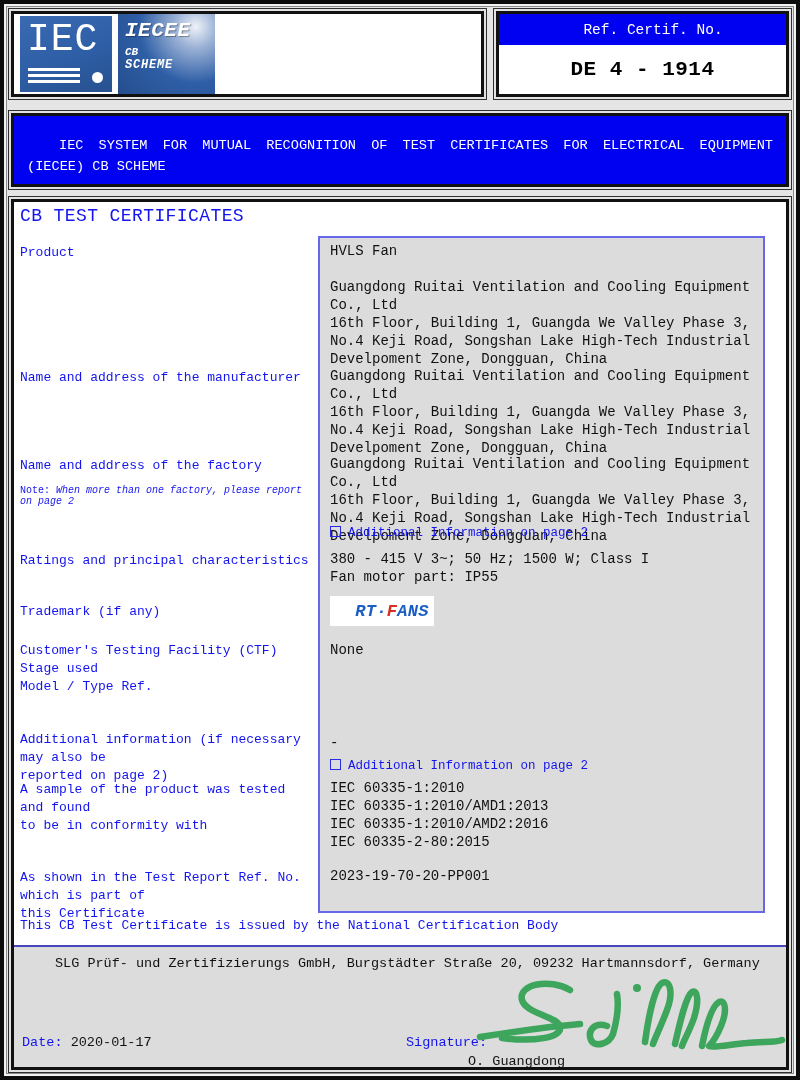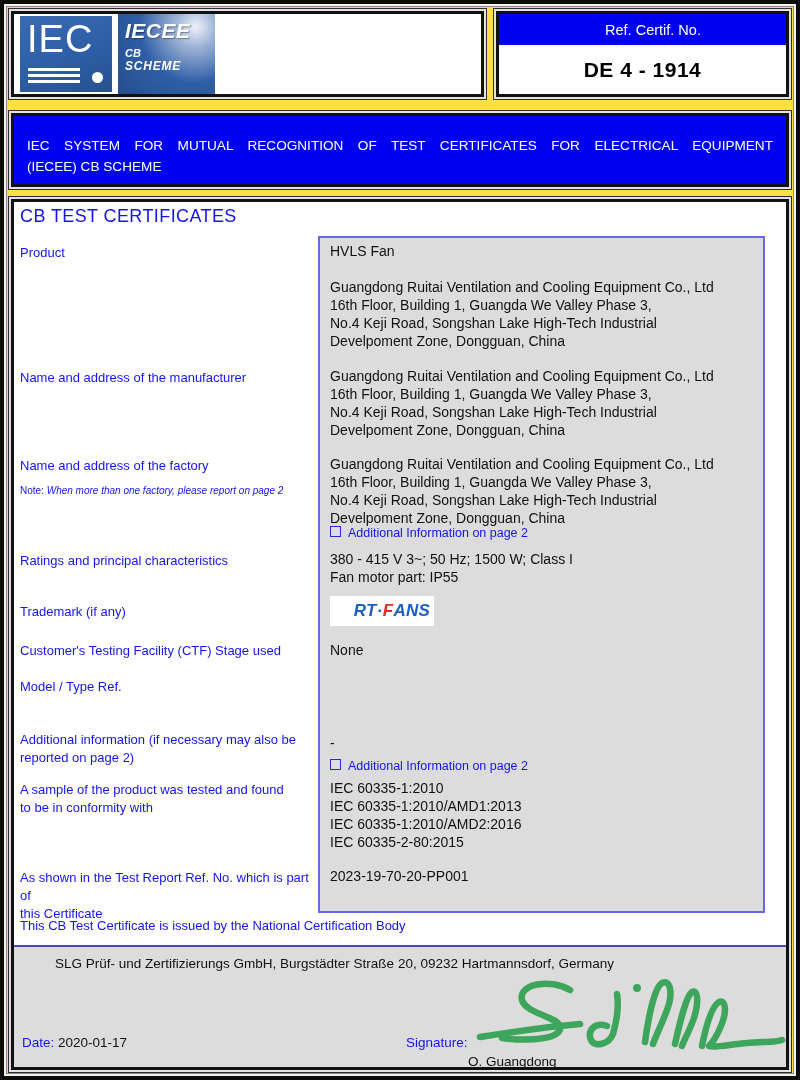--- a/index.html
+++ b/index.html
@@ -1,20 +1,20 @@
 <!DOCTYPE html>
 <html><head>
 <meta charset="utf-8">
 <style>
   * { box-sizing: border-box; margin: 0; padding: 0; }
   body { background: #ffffff; margin: 0; }
   .page {
     position: relative; width: 800px; height: 1080px;
-    background: #fde047;
-    font-family: Liberation Sans, sans-serif;
+    background: #e5e5e5;
+    font-family: Liberation Mono, monospace;
     box-shadow: inset 0 0 0 4px #0c0c0c, inset 0 0 0 6px #f2f2f2, inset 0 0 0 7px #8a8a8a;
     overflow: hidden;
   }
   
   .dbox { position: absolute; border: 1px solid #2f2f2f;
           box-shadow: inset 0 0 0 2px #e2e2e2, inset 0 0 0 5px #111; }
   .dbox-in { position: absolute; inset: 5px; background: #fff; overflow: hidden; }
 
   
   .box-logos { left: 8px; top: 8px; width: 479px; height: 92px; }
@@ -38,21 +38,21 @@
   .box-ref { left: 493px; top: 8px; width: 299px; height: 92px; }
   .ref-band { position: absolute; left: 0; top: 0; right: 0; height: 31px; background: #0101f2;
               color: #fff; font-size: 14.5px; display: flex; align-items: center; justify-content: center; padding-left: 21px; }
   .ref-no { position: absolute; left: 0; top: 31px; right: 0; bottom: 0; display: flex;
             align-items: center; justify-content: center; color: #000;
             font-weight: 700; font-size: 21px; letter-spacing: .5px; }
 
   
   .box-banner { left: 8px; top: 110px; width: 784px; height: 80px; }
   .box-banner .dbox-in { background: #0101f2; color: #fff; padding: 19px 13px 0 13px; }
-  .banner-l1 { font-size: 13.6px; line-height: 21px; text-align: justify; text-align-last: justify; }
+  .banner-l1 { font-size: 13.6px; line-height: 21px; text-align: justify; text-align-last: justify; margin-left: 32px; }
   .banner-l2 { font-size: 13.6px; line-height: 21px; }
 
   
   .box-main { left: 8px; top: 196px; width: 784px; height: 877px; }
 
   .cert-title { position: absolute; left: 6px; top: 4px; color: #1414ee;
                 font-size: 18px; letter-spacing: .4px; }
   .value-panel { position: absolute; left: 304px; top: 34px; width: 447px; height: 677px;
                  background: #dcdcdc; border: 2px solid #6767e8; }
   .flabel { position: absolute; left: 6px; width: 292px; color: #1414ee;

